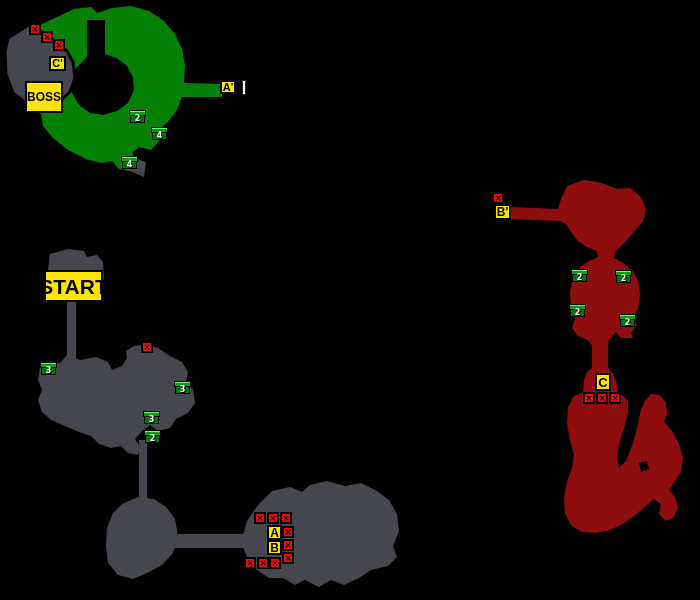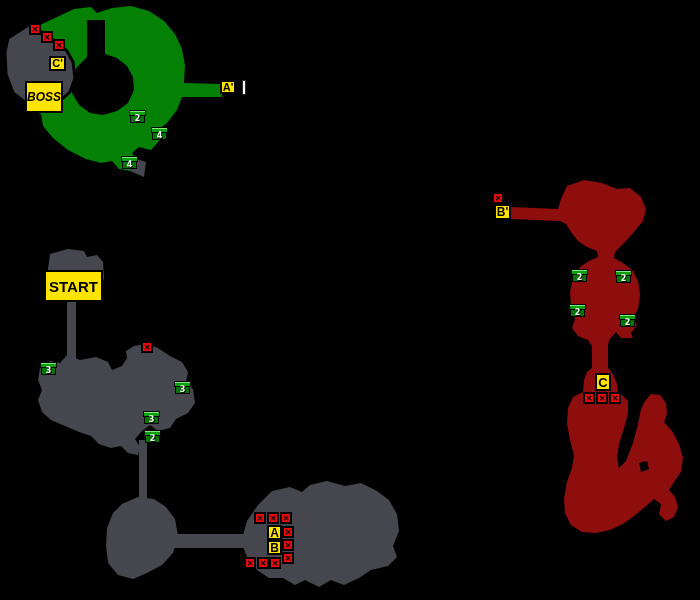--- a/index.html
+++ b/index.html
@@ -69,24 +69,24 @@
              L 645,507 L 634,516 L 623,524 L 610,530 L 596,533 L 582,532 L 571,525 L 565,513 L 564,498 L 567,482
              L 572,468 L 574,455 L 570,440 L 567,424 L 568,408 L 573,397 L 583,392
              L 584,380 L 587,372 L 592,368 L 592,346 L 588,340
              L 578,336 L 572,328 L 575,319 L 571,306 L 570,292 L 573,278 L 580,267 L 589,261 L 598,257
              L 597,251 L 587,247 L 578,241 L 571,232 L 566,224
              L 560,221 L 511,219 L 511,207 L 558,209 L 561,199 Z
              M 639,463 L 647,461 L 649,469 L 641,472 Z" fill="#8e0d0d"></path>
   </svg>
   <div id="overlay">
       <div class="mlabel" style="left: 49px; top: 56px; width: 17px; height: 15px; font-size: 11px;">C'</div>
-      <div class="mlabel" style="left: 25px; top: 81px; width: 38px; height: 32px; font-size: 12px; font-style: italic;">BOSS</div>
+      <div class="mlabel" style="left: 25px; top: 81px; width: 38px; height: 32px; font-size: 12px;">BOSS</div>
       <div class="mlabel" style="left: 220px; top: 80px; width: 16px; height: 14px; font-size: 11px;">A'</div>
       <div class="mlabel" style="left: 494px; top: 204px; width: 17px; height: 16px; font-size: 12px;">B'</div>
-      <div class="mlabel" style="left: 44px; top: 270px; width: 59px; height: 32px; font-size: 15px;">START</div>
+      <div class="mlabel" style="left: 44px; top: 270px; width: 59px; height: 32px; font-size: 21px;">START</div>
       <div class="mlabel" style="left: 595px; top: 373px; width: 16px; height: 18px; font-size: 13px;">C</div>
       <div class="mlabel" style="left: 267px; top: 525px; width: 15px; height: 15px; font-size: 12px;">A</div>
       <div class="mlabel" style="left: 267px; top: 540px; width: 15px; height: 15px; font-size: 12px;">B</div>
       <div class="xbox" style="left: 29px; top: 23px;">✕</div>
       <div class="xbox" style="left: 41px; top: 31px;">✕</div>
       <div class="xbox" style="left: 53px; top: 39px;">✕</div>
       <div class="xbox" style="left: 141px; top: 341px;">✕</div>
       <div class="xbox" style="left: 492px; top: 192px;">✕</div>
       <div class="xbox" style="left: 583px; top: 392px;">✕</div>
       <div class="xbox" style="left: 596px; top: 392px;">✕</div>

